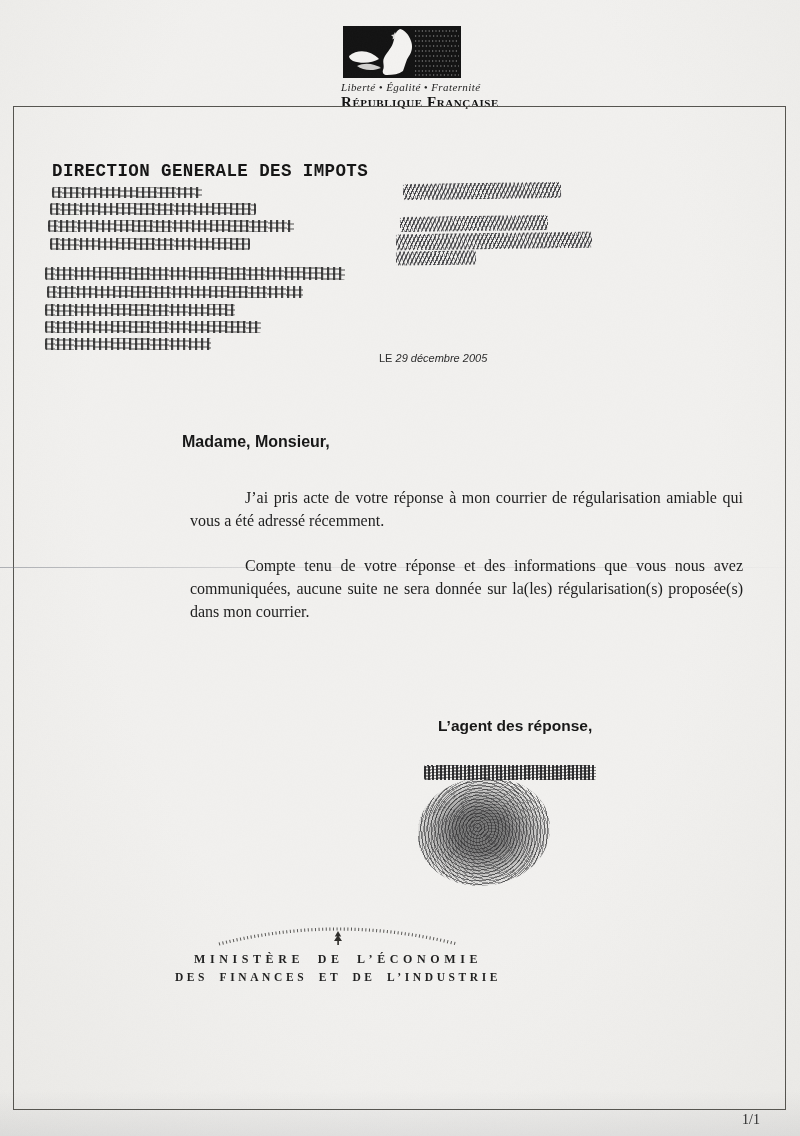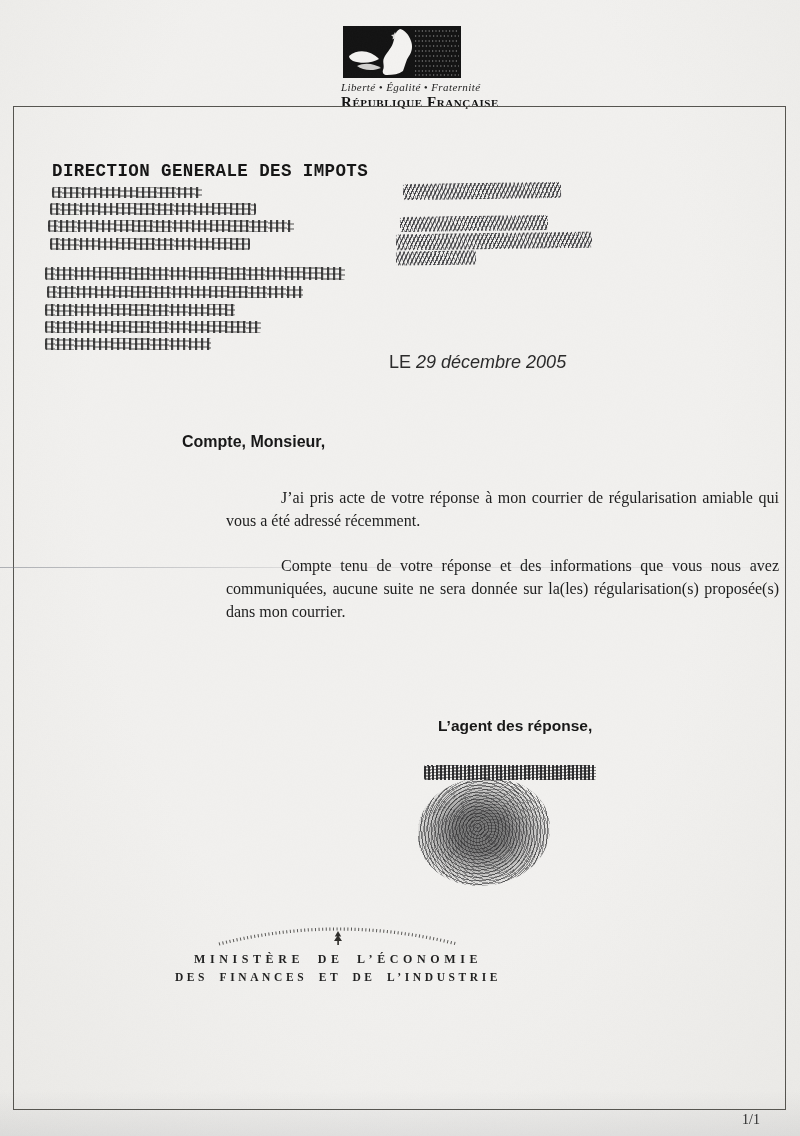--- a/index.html
+++ b/index.html
@@ -69,37 +69,37 @@
     position:absolute;
     background:
       repeating-linear-gradient(115deg, rgba(38,38,42,.85) 0 1.3px, rgba(0,0,0,0) 1.3px 3.6px),
       repeating-linear-gradient(68deg, rgba(45,45,50,.5) 0 1px, rgba(0,0,0,0) 1px 4px);
     filter:blur(.45px);
     transform:rotate(-.8deg);
     border-radius:3px;
   }
 
   .date-line{
-    position:absolute; left:389px; top:352px;
-    font-family:"Liberation Sans", sans-serif; font-size:18px; color:#2a2a2a;
+    position:absolute; left:379px; top:352px;
+    font-family:"Liberation Sans", sans-serif; font-size:11px; color:#2a2a2a;
     white-space:nowrap;
   }
   .date-line .d-ital{ font-style:italic; }
 
   .salutation{
     position:absolute; left:182px; top:433px;
     font-family:"Liberation Sans", sans-serif; font-weight:600;
     font-size:16px; color:#161616; white-space:nowrap;
   }
 
   .para{
     position:absolute; left:190px; width:553px;
     font-family:"Liberation Serif", serif;
     font-size:16px; line-height:23px; color:#1c1c1c;
-    text-align:justify; text-indent:55px;margin-left:36px;
+    text-align:justify; text-indent:55px;
   }
   .para1{ top:486px; }
   .para2{ top:554px; }
 
   .sig-label{
     position:absolute; left:438px; top:717px;
     font-family:"Liberation Sans", sans-serif; font-weight:600;
     font-size:15.5px; color:#161616; white-space:nowrap;
   }
   .sig-bar{
@@ -192,21 +192,21 @@
 
   <div class="redact-pen" style="left:403px; top:183px; width:158px; height:16px;"></div>
   <div class="redact-pen" style="left:400px; top:216px; width:148px; height:15px;"></div>
   <div class="redact-pen" style="left:396px; top:233px; width:196px; height:16px;"></div>
   <div class="redact-pen" style="left:396px; top:251px; width:80px; height:14px;"></div>
 
   <div class="date-line">
     <span>LE </span><span class="d-ital">29 décembre 2005</span>
   </div>
 
-  <div class="salutation">Compte, Monsieur,</div>
+  <div class="salutation">Madame, Monsieur,</div>
 
   <div class="para para1">J’ai pris acte de votre réponse à mon courrier de régularisation amiable qui vous a été adressé récemment.</div>
   <div class="para para2">Compte tenu de votre réponse et des informations que vous nous avez communiquées, aucune suite ne sera donnée sur la(les) régularisation(s) proposée(s) dans mon courrier.</div>
 
   <div class="sig-label">L’agent des réponse,</div>
   <div class="sig-bar"></div>
   <div class="sig-blob"></div>
 
   <div class="ministry">
     <svg class="ministry-arc" width="250" height="32" viewBox="0 0 250 32" xmlns="http://www.w3.org/2000/svg">

